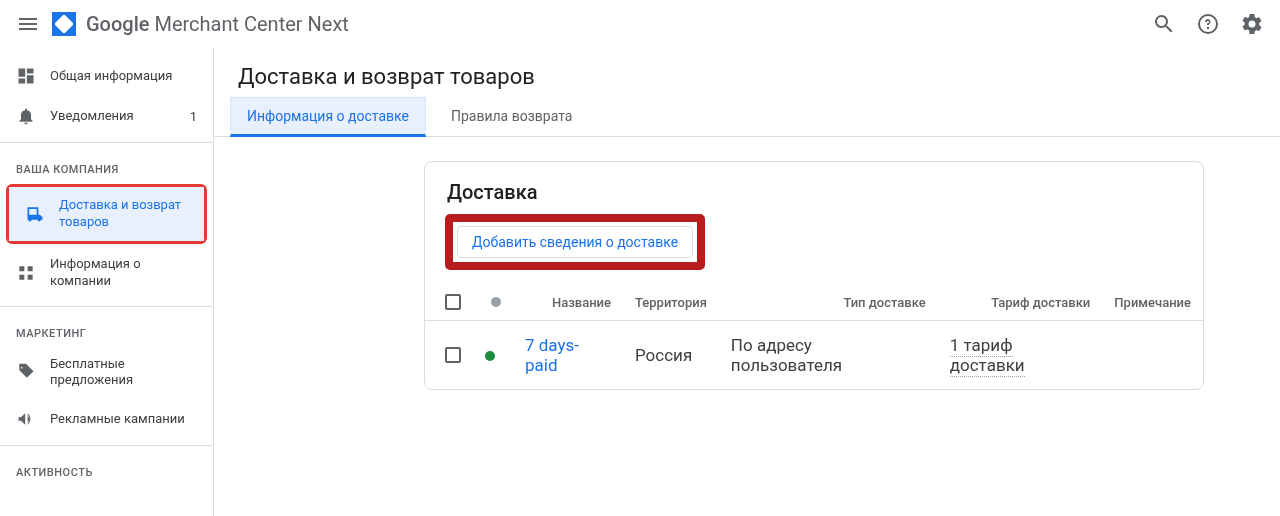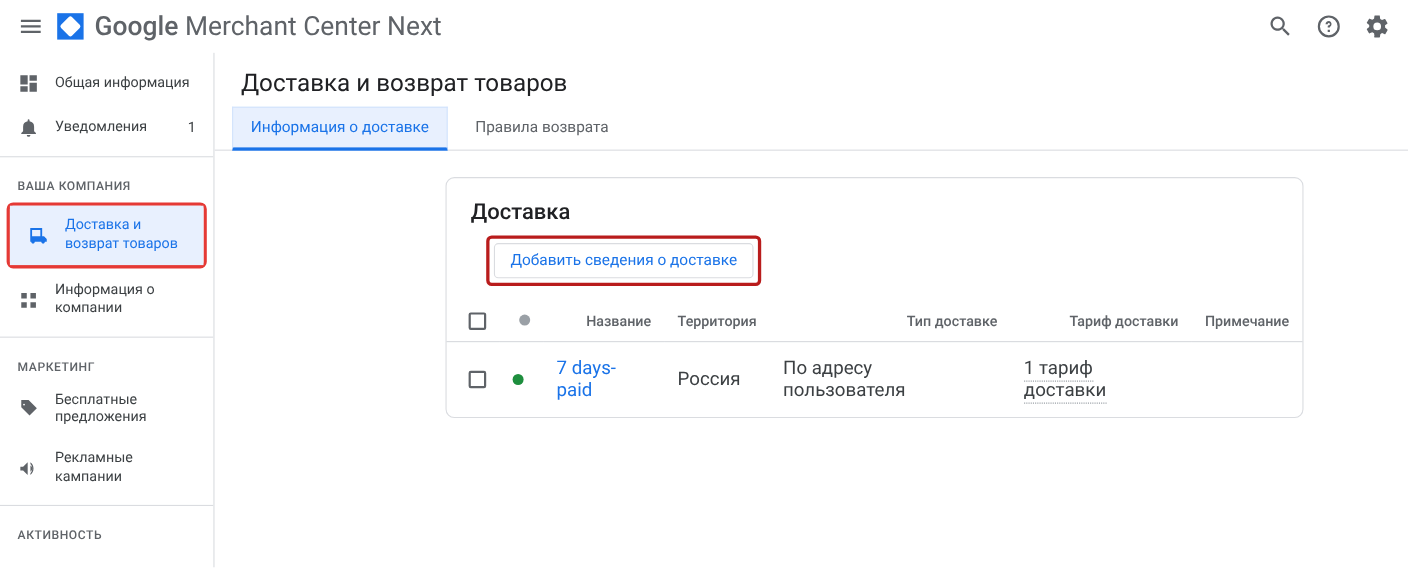--- a/index.html
+++ b/index.html
@@ -3,28 +3,28 @@
 <meta charset="utf-8">
 <style>
 * { box-sizing: border-box; margin: 0; padding: 0; }
 body { font-family: 'Google Sans', Roboto, Arial, sans-serif; font-size: 14px; color: #3c4043; background: #fff; width: 1280px; height: 516px; overflow: hidden; }
 
 
 .header { height: 48px; display: flex; align-items: center; padding: 0 16px; border-bottom: 1px solid #fff; }
 .menu-btn { width: 24px; height: 24px; display: flex; align-items: center; justify-content: center; cursor: pointer; margin-right: 12px; color: #5f6368; }
 .logo { width: 24px; height: 24px; background: #1a73e8; margin-right: 10px; display: flex; align-items: center; justify-content: center; }
 .logo-inner { width: 14px; height: 14px; background: #fff; transform: rotate(45deg); border-radius: 2px; }
-.brand { font-size: 24px; color: #5f6368; }
+.brand { font-size: 20px; color: #5f6368; }
 .brand-g { color: #5f6368; font-weight: 500; }
 .header-spacer { flex: 1; }
 .header-icon { width: 24px; height: 24px; margin-left: 20px; color: #5f6368; cursor: pointer; display: flex; align-items: center; justify-content: center; }
 
 
 .container { display: flex; height: calc(100% - 48px); }
-.sidebar { width: 195px; border-right: 1px solid #dadce0; padding-top: 8px; overflow-y: auto; }
+.sidebar { width: 214px; border-right: 1px solid #dadce0; padding-top: 8px; overflow-y: auto; }
 .main { flex: 1; padding: 0; overflow: auto; }
 
 
 .side-item { display: flex; align-items: center; padding: 10px 16px; cursor: pointer; color: #3c4043; gap: 14px; min-height: 40px; }
 .side-item.active { background: #e8f0fe; color: #1a73e8; border-right: none; }
 .side-item .txt { flex: 1; font-size: 13px; line-height: 1.3; }
 .side-item.active .txt { color: #1a73e8; }
 .side-item .badge { font-size: 13px; color: #3c4043; }
 .side-section { padding: 14px 16px 6px; font-size: 11px; font-weight: 500; letter-spacing: 0.5px; color: #5f6368; }
 .side-divider { border-top: 1px solid #dadce0; margin: 6px 0; }
@@ -34,21 +34,21 @@
 
 
 .page-title { font-size: 22px; font-weight: 400; color: #202124; padding: 16px 24px 8px; }
 .tabs { display: flex; gap: 8px; padding: 0 16px; border-bottom: 1px solid #dadce0; }
 .tab { padding: 10px 16px; font-size: 14px; color: #5f6368; cursor: pointer; border: 1px solid transparent; }
 .tab.active { color: #1a73e8; background: #e8f0fe; border: 1px solid #d2e3fc; border-bottom: 3px solid #1a73e8; margin-bottom: -1px; }
 
 .card { margin: 24px 24px 24px 210px; border: 1px solid #dadce0; border-radius: 8px; max-width: 780px; }
 .card-title { font-size: 20px; font-weight: 500; padding: 18px 22px 10px; color: #202124; }
 .add-btn-wrap { padding: 0 20px 14px; }
-.add-btn-box { border: 3px solid #b91c1c; border-radius: 5px; padding: 4px; display: inline-block; margin-left: 16px; }
+.add-btn-box { border: 8px solid #b91c1c; border-radius: 5px; padding: 4px; display: inline-block; }
 .add-btn { border: 1px solid #dadce0; background: #fff; color: #1a73e8; font-size: 14px; padding: 7px 14px; border-radius: 4px; cursor: pointer; font-family: inherit; }
 
 table { width: 100%; border-collapse: collapse; }
 th { text-align: right; font-weight: 500; font-size: 13px; color: #5f6368; padding: 10px 12px; border-bottom: 1px solid #dadce0; }
 td { padding: 14px 12px; font-size: 17px; color: #3c4043; border-bottom: none; }
 .chk { width: 16px; height: 16px; border: 2px solid #5f6368; border-radius: 2px; cursor: pointer; }
 .dot-grey { width: 10px; height: 10px; background: #9aa0a6; border-radius: 50%; display: inline-block; }
 .dot-green { width: 10px; height: 10px; background: #1e8e3e; border-radius: 50%; display: inline-block; }
 .link { color: #1a73e8; cursor: pointer; }
 .dotted { border-bottom: 1px dotted #9aa0a6; padding-bottom: 1px; }

